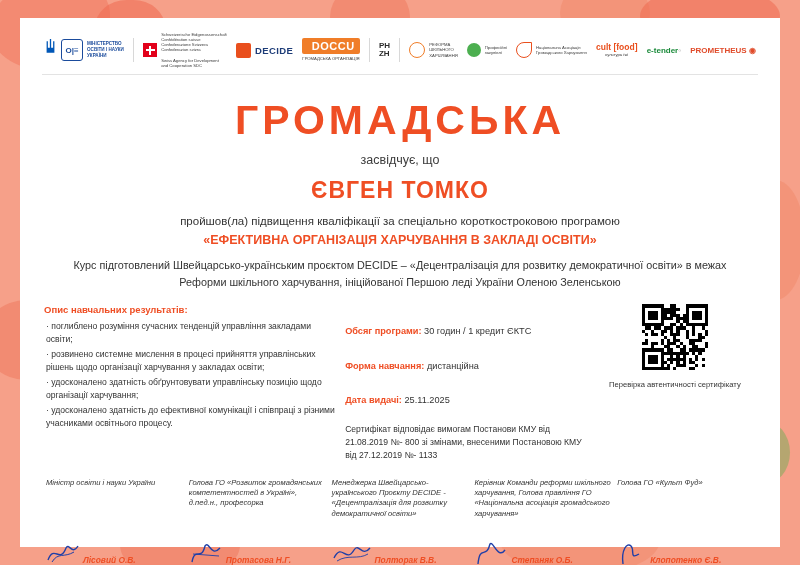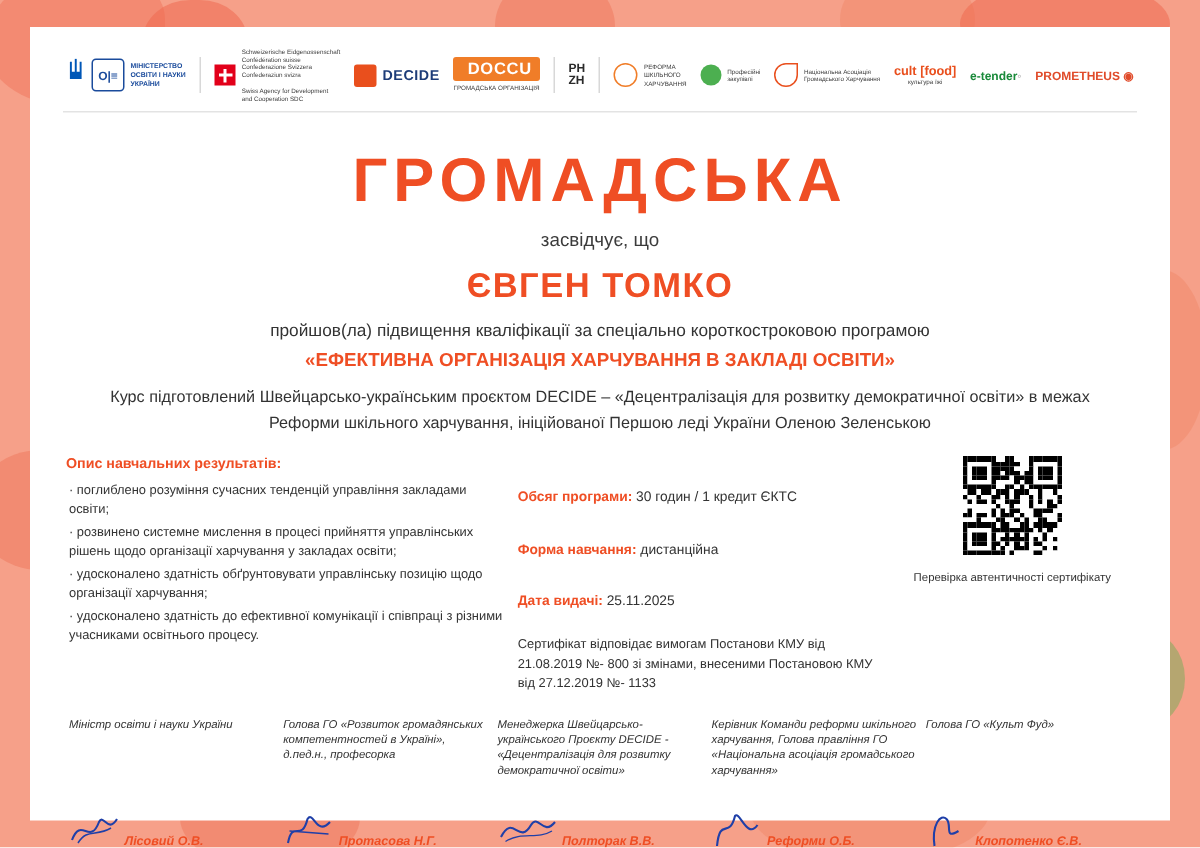--- a/index.html
+++ b/index.html
@@ -697,21 +697,21 @@
             </svg>
             <div class="person">Полторак В.В.</div>
           </div>
         </div>
         <div class="sig">
           <div class="role">Керівник Команди реформи шкільного харчування, Голова правління ГО «Національна асоціація громадського харчування»</div>
           <div class="signame-row">
             <svg class="ink" width="34" height="26" viewBox="0 0 34 26">
               <path d="M4 24 C6 4, 12 20, 16 4 C19 0, 24 20, 31 10" stroke="#1f3fa8" stroke-width="1.4" fill="none"></path>
             </svg>
-            <div class="person">Реформи О.Б.</div>
+            <div class="person">Степаняк О.Б.</div>
           </div>
         </div>
         <div class="sig">
           <div class="role">Голова ГО «Культ Фуд»</div>
           <div class="signame-row">
             <svg class="ink" width="30" height="26" viewBox="0 0 30 26">
               <path d="M6 24 C4 10, 10 2, 14 6 C18 10, 12 20, 22 14" stroke="#1f3fa8" stroke-width="1.4" fill="none"></path>
             </svg>
             <div class="person">Клопотенко Є.В.</div>
           </div>

